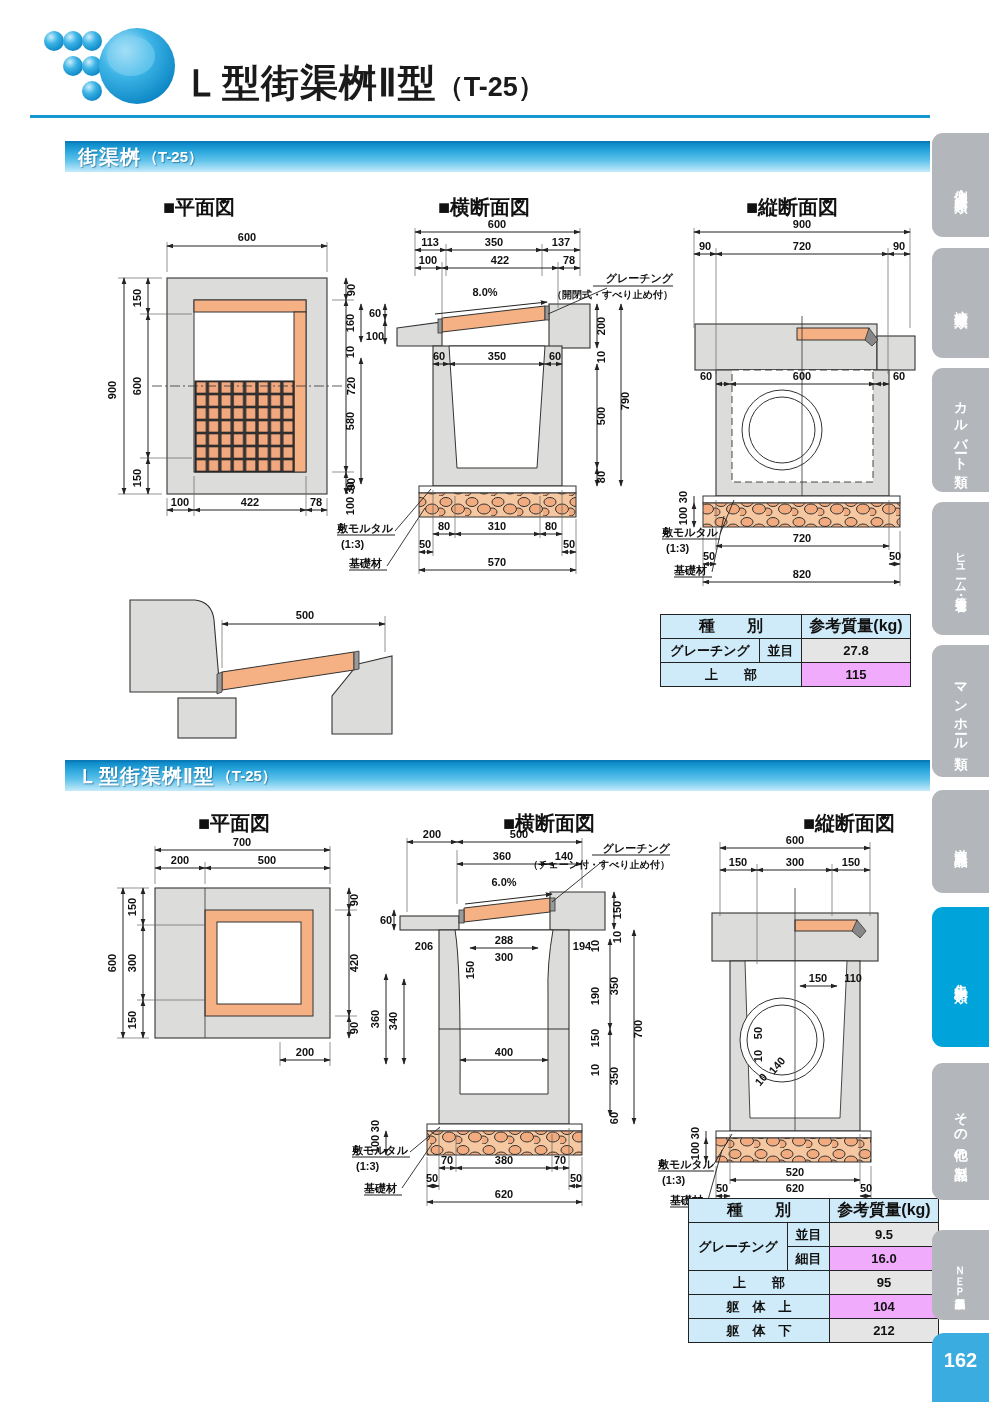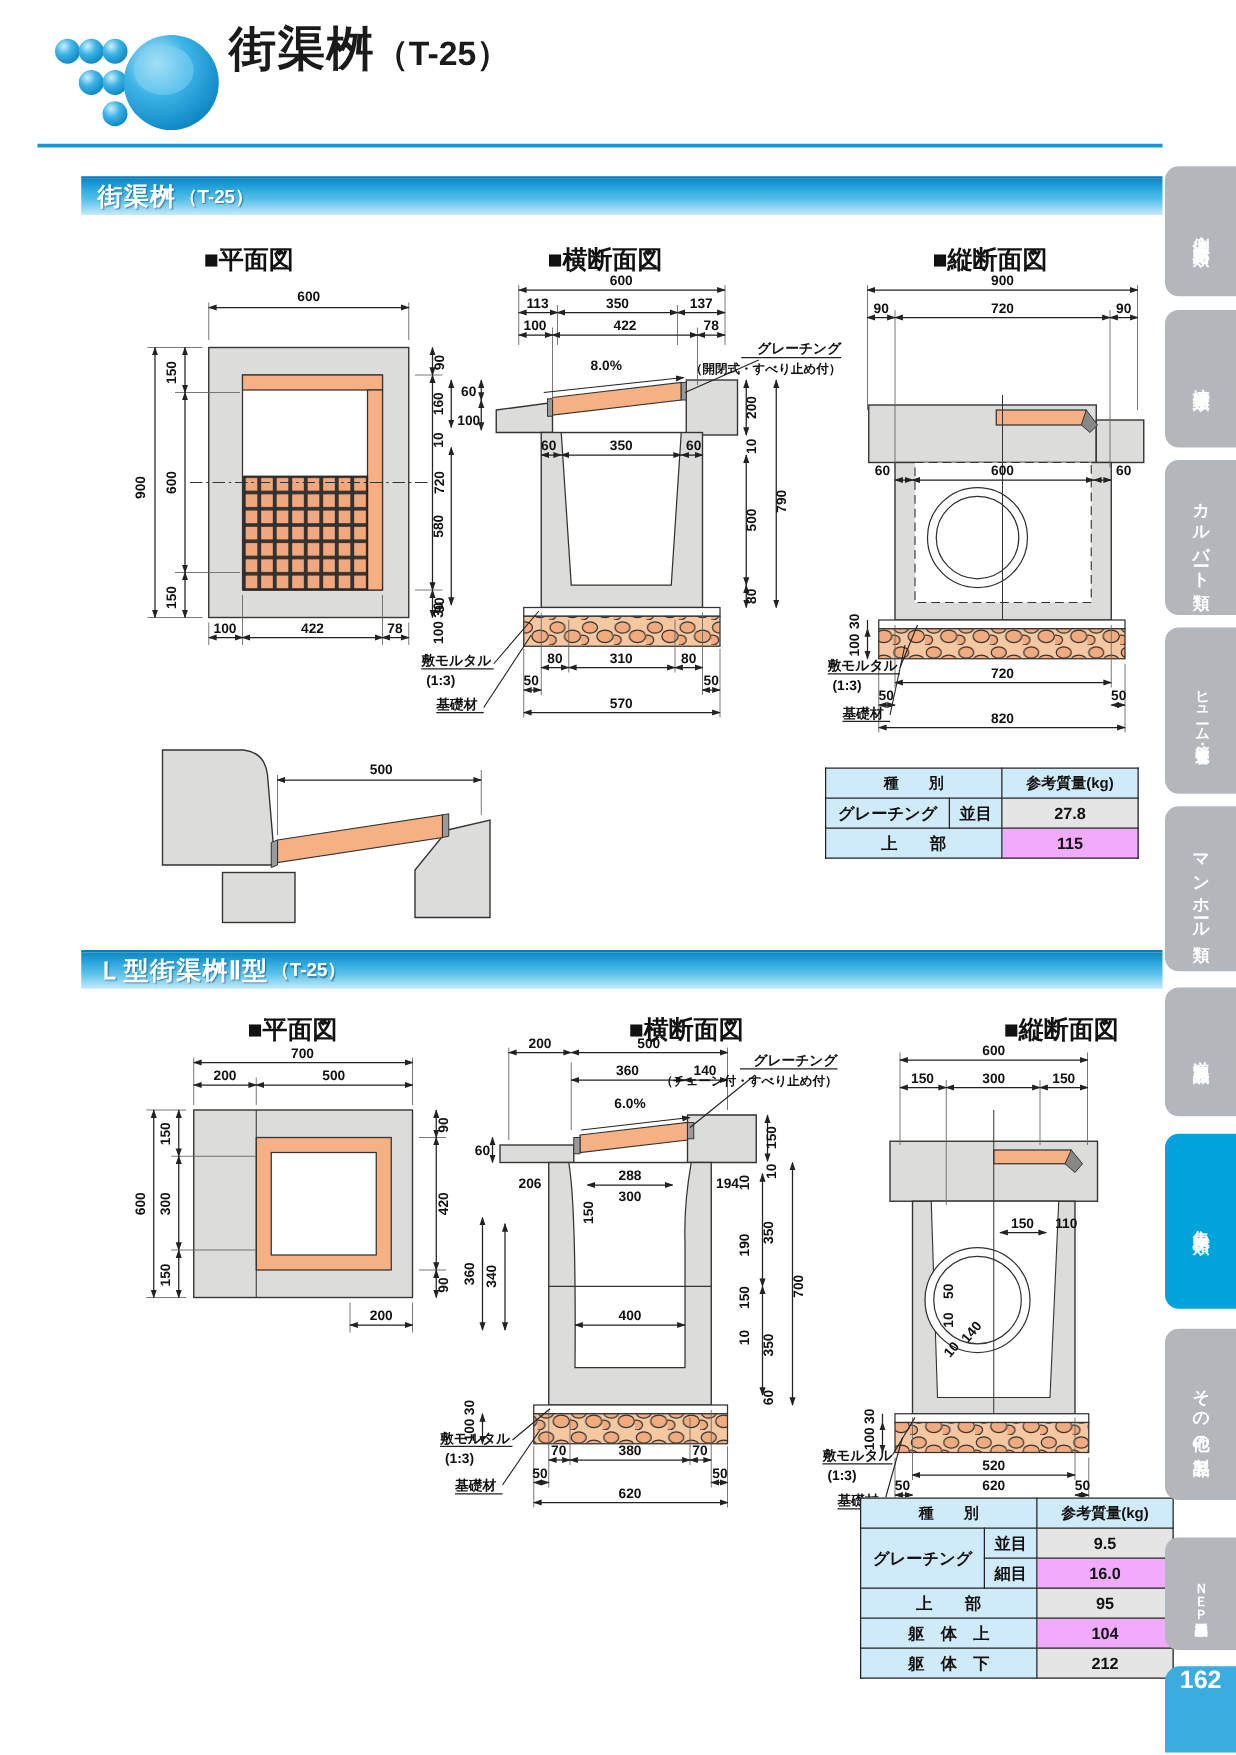--- a/index.html
+++ b/index.html
@@ -30,32 +30,32 @@
   svg .con{fill:#dcdcda;stroke:#333;stroke-width:1.1;}
   svg .wh{fill:#fff;stroke:#333;stroke-width:1;}
   svg .or{fill:#f5b183;stroke:#333;stroke-width:1;}
   svg .ld{stroke:#222;stroke-width:.9;fill:none;}
   svg .ul{stroke:#222;stroke-width:1;}
   svg .cap{fill:#9a9a9a;stroke:#333;stroke-width:.8;}
 
   
   table.wt{border-collapse:collapse;font-weight:bold;font-size:13px;color:#111;background:#fff;}
   table.wt th,table.wt td{border:1.6px solid #222;text-align:center;padding:1px 6px;height:21px;}
-  table.wt th{background:#cfeaf8;font-size:12px;}
+  table.wt th{background:#cfeaf8;font-size:16px;}
   table.wt td.lbl{background:#cfeaf8;}
   table.wt td.val{background:#e5e5e5;min-width:96px;}
   table.wt td.val.g{background:#f0abfc;}
 
   
   .vtab{position:absolute;left:932px;width:57px;background:#b3b6bb;border-radius:11px 0 0 11px;
     color:#fff;font-weight:bold;display:flex;align-items:center;justify-content:center;
     writing-mode:vertical-rl;text-orientation:upright;font-size:13.5px;letter-spacing:2px;box-sizing:border-box;}
   .vtab.active{background:#00a3da;}
   .pagetab{position:absolute;left:932px;top:1333px;width:57px;height:69px;background:#3bacdf;
-    border-radius:12px 0 0 0;color:#fff;font-weight:bold;font-size:20px;display:flex;justify-content:center;padding-top:0;box-sizing:border-box;text-align:right;}
+    border-radius:12px 0 0 0;color:#fff;font-weight:bold;font-size:20px;display:flex;justify-content:center;padding-top:16px;box-sizing:border-box;text-align:right;}
 </style>
 </head>
 <body>
 
 <div id="page">
 
   <svg class="abs" style="left:25px;top:8px" width="165" height="105">
     <defs>
       <radialGradient id="lg1" cx="35%" cy="30%" r="75%">
         <stop offset="0%" stop-color="#cdeefb"></stop>
@@ -65,22 +65,22 @@
     </defs>
     <circle cx="29" cy="33" r="10" fill="url(#lg1)"></circle>
     <circle cx="48" cy="33" r="10" fill="url(#lg1)"></circle>
     <circle cx="67" cy="33" r="10" fill="url(#lg1)"></circle>
     <circle cx="48" cy="58" r="10" fill="url(#lg1)"></circle>
     <circle cx="67" cy="58" r="10" fill="url(#lg1)"></circle>
     <circle cx="67" cy="83" r="10" fill="url(#lg1)"></circle>
     <circle cx="112" cy="58" r="38" fill="url(#lg1)"></circle>
     <ellipse cx="106" cy="48" rx="24" ry="20" fill="#7fd2f2" opacity=".55"></ellipse>
   </svg>
-  <div class="title-line" style="top:14px">
-    <span class="title-main">街渠桝</span><span class="title-suffix">（T-25）</span>
+  <div class="title-line" style="top:58px">
+    <span class="title-main">Ｌ型街渠桝Ⅱ型</span><span class="title-suffix">（T-25）</span>
   </div>
   <div class="top-rule"></div>
 
   <div class="secbar" style="top:141px">
     <span class="h-main">街渠桝</span>
     <span class="h-suf">（T-25）</span>
   </div>
   <div class="viewlabel" style="left:163px;top:194px">■平面図</div>
   <div class="viewlabel" style="left:438px;top:194px">■横断面図</div>
   <div class="viewlabel" style="left:746px;top:194px">■縦断面図</div>

